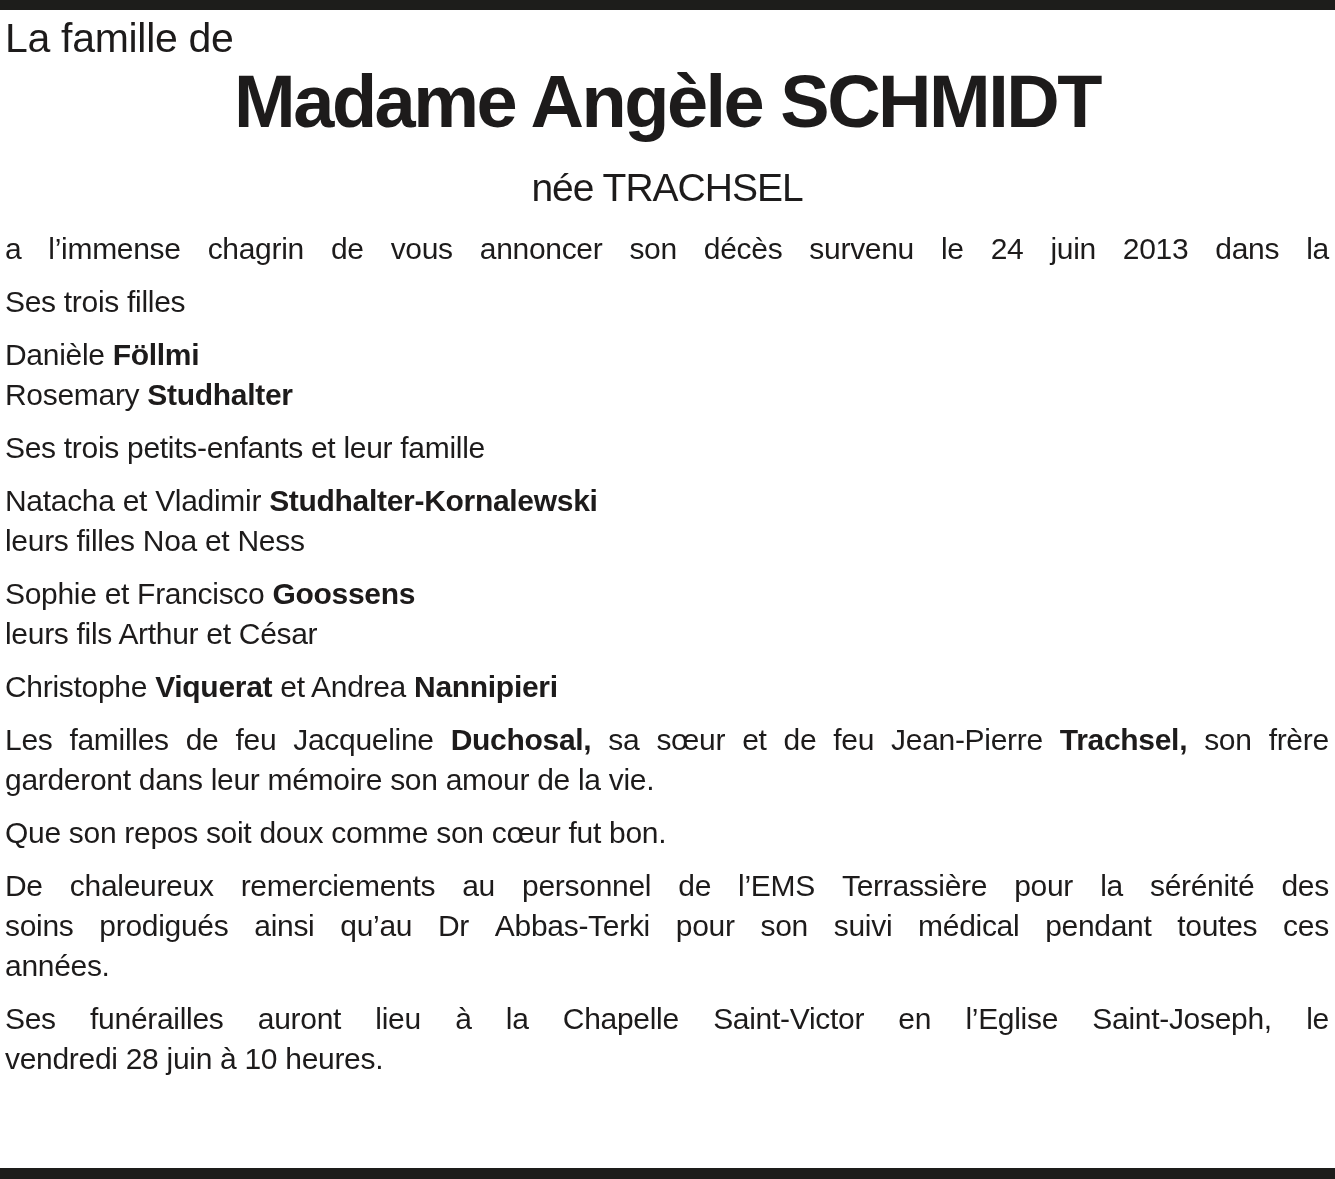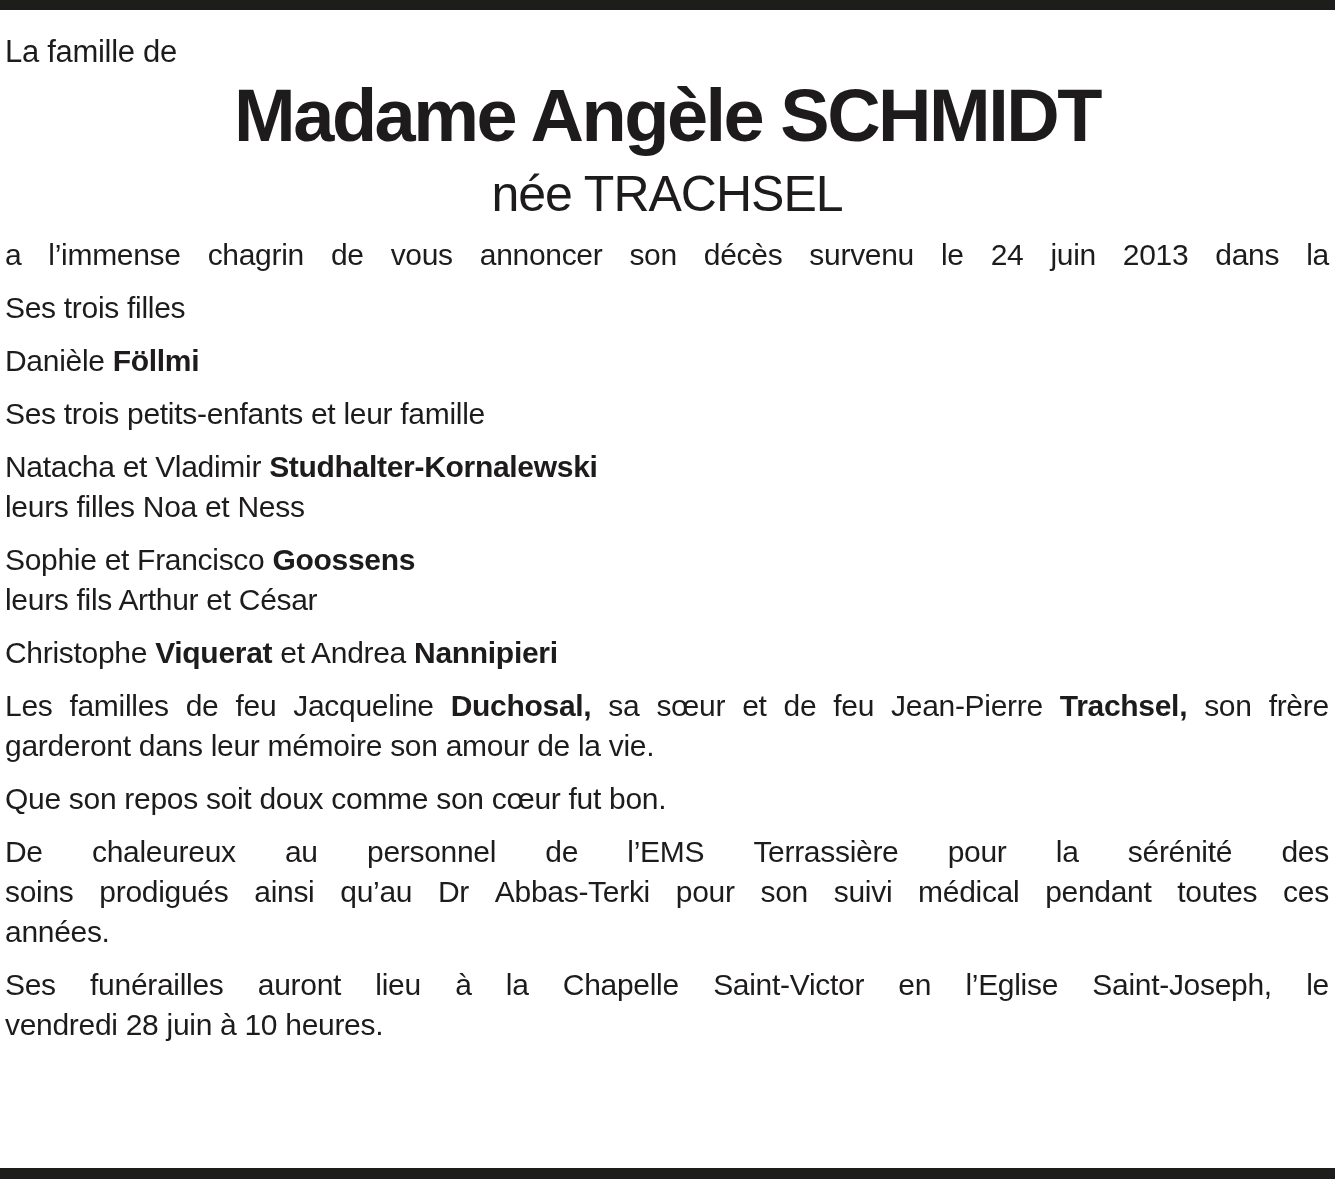--- a/index.html
+++ b/index.html
@@ -20,36 +20,36 @@
   }
   .rule-bar.top { top: 0; height: 10px; }
   .rule-bar.bottom { bottom: 0; height: 11px; }
   .content {
     position: absolute;
     left: 5px;
     right: 6px;
     top: 10px;
   }
   .intro {
-    margin-top: 22px;
-    font-size: 31px;
+    margin-top: 8px;
+    font-size: 41px;
     line-height: 40px;
     letter-spacing: -0.3px;
   }
   .title {
-    margin: 2px 0 8px 0;
+    margin: 2px 0 16px 0;
     text-align: center;
     font-size: 74px;
     line-height: 84px;
     font-weight: 700;
     letter-spacing: -2.5px;
   }
   .maiden {
     text-align: center;
-    font-size: 50px;
+    font-size: 39px;
     line-height: 56px;
     letter-spacing: -1px;
   }
   .body-paragraphs { margin-top: 1px; }
   .para {
     margin-top: 13px;
     font-size: 30px;
     line-height: 40px;
     letter-spacing: -0.3px;
   }
@@ -92,20 +92,21 @@
             <span class="word">2013</span>
             <span class="word">dans</span>
             <span class="word">la</span>
           </div>
         </div>
         <div class="para">
           <div class="line"><span>Ses trois filles</span></div>
         </div>
         <div class="para">
           <div class="line"><span>Danièle </span><span class="bold">Föllmi</span></div>
+          <div class="line"><span>Rosemary </span><span class="bold">Studhalter</span></div>
         </div>
         <div class="para">
           <div class="line"><span>Ses trois petits-enfants et leur famille</span></div>
         </div>
         <div class="para">
           <div class="line"><span>Natacha et Vladimir </span><span class="bold">Studhalter-Kornalewski</span></div>
           <div class="line"><span>leurs filles Noa et Ness</span></div>
         </div>
         <div class="para">
           <div class="line"><span>Sophie et Francisco </span><span class="bold">Goossens</span></div>
@@ -134,20 +135,21 @@
           </div>
           <div class="line"><span>garderont dans leur mémoire son amour de la vie.</span></div>
         </div>
         <div class="para">
           <div class="line"><span>Que son repos soit doux comme son cœur fut bon.</span></div>
         </div>
         <div class="para">
           <div class="line justify">
             <span class="word">De</span>
             <span class="word">chaleureux</span>
+            <span class="word">remerciements</span>
             <span class="word">au</span>
             <span class="word">personnel</span>
             <span class="word">de</span>
             <span class="word">l’EMS</span>
             <span class="word">Terrassière</span>
             <span class="word">pour</span>
             <span class="word">la</span>
             <span class="word">sérénité</span>
             <span class="word">des</span>
           </div>

